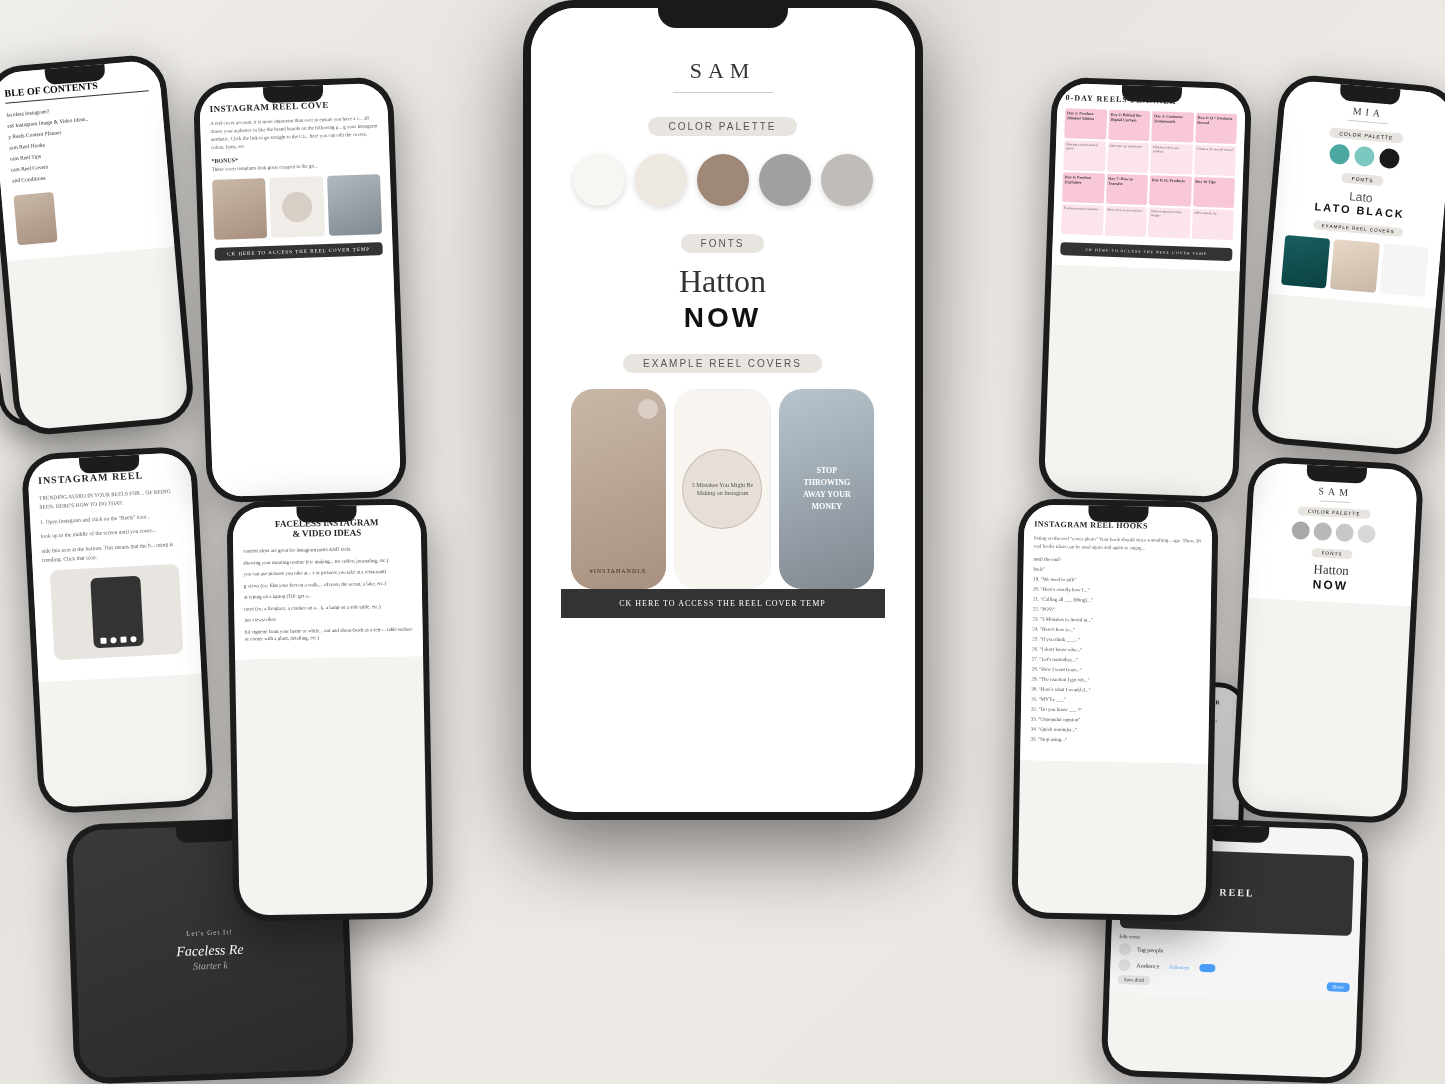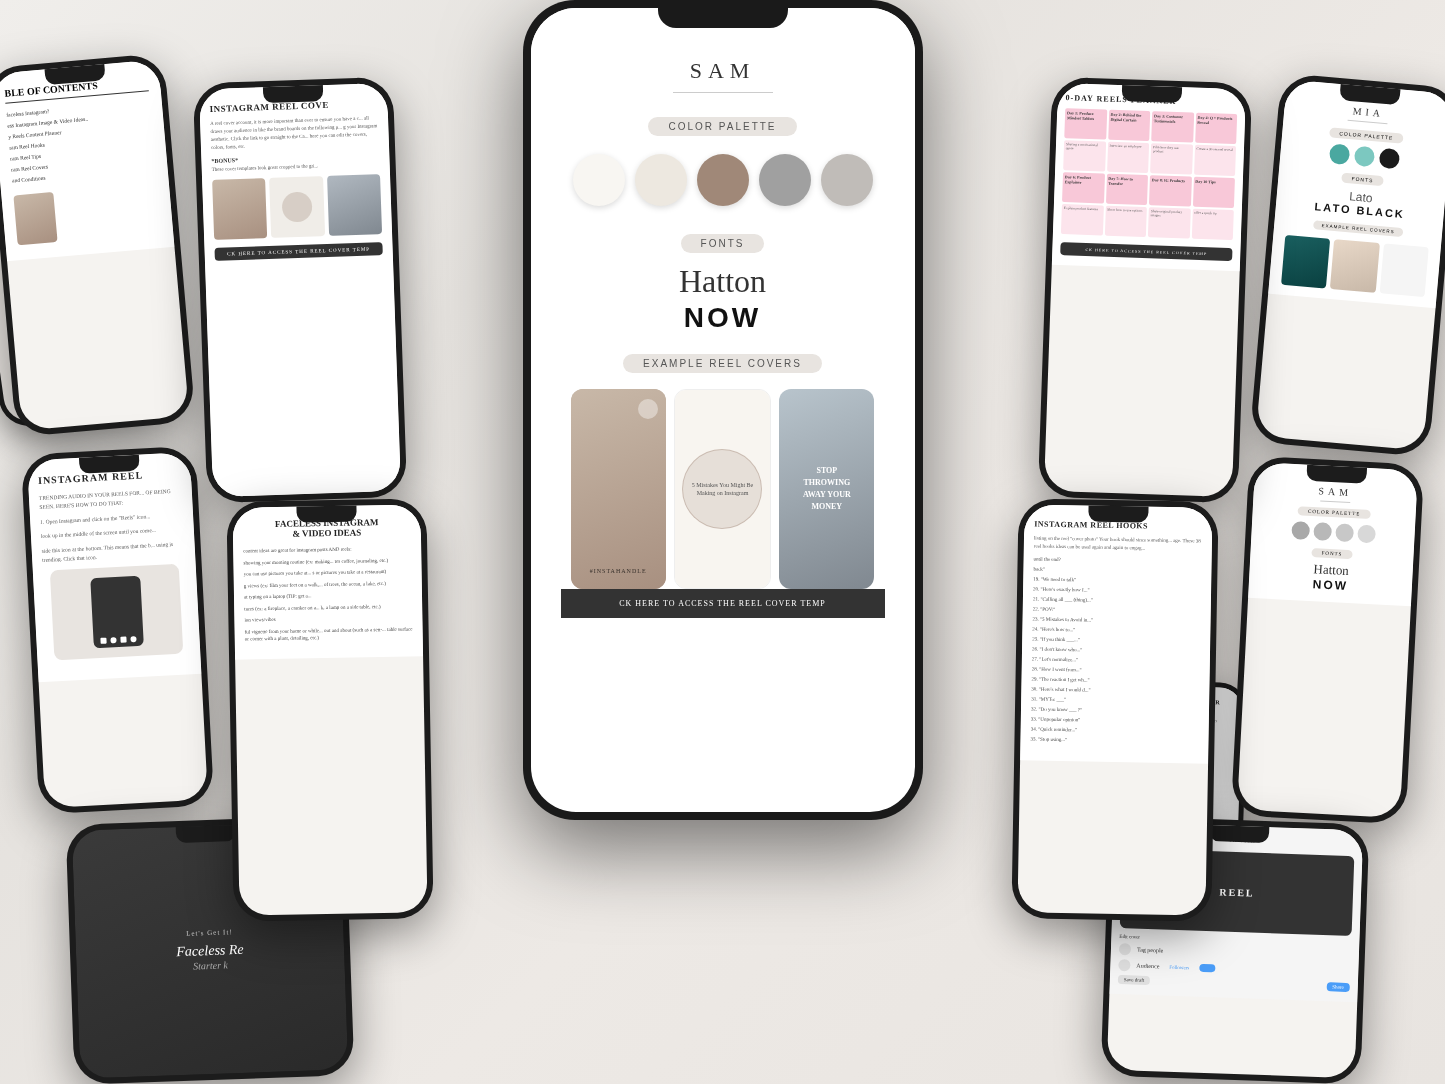--- a/index.html
+++ b/index.html
@@ -137,21 +137,21 @@
     }
     .reel-covers-row {
       display: flex;
       gap: 8px;
       width: 100%;
       padding: 0 10px;
       height: 200px;
     }
     .reel-cover {
       flex: 1;
-      border-radius: 12px;
+      border-radius: 23px;
       overflow: hidden;
       position: relative;
     }
     .reel-cover-1 { background: linear-gradient(160deg, #c8b8a8 0%, #a89080 100%); }
     .reel-cover-2 { background: #fff; border: 1px solid #eee; display: flex; align-items: center; justify-content: center; }
     .reel-cover-3 { background: linear-gradient(160deg, #b0b8c0 0%, #808890 100%); }
 
     
     .phone-frame {
       position: absolute;

